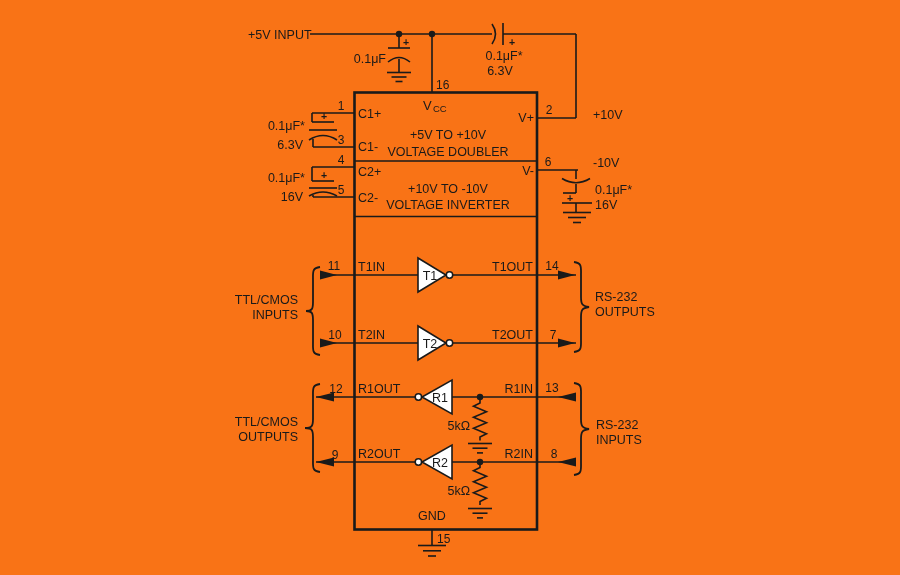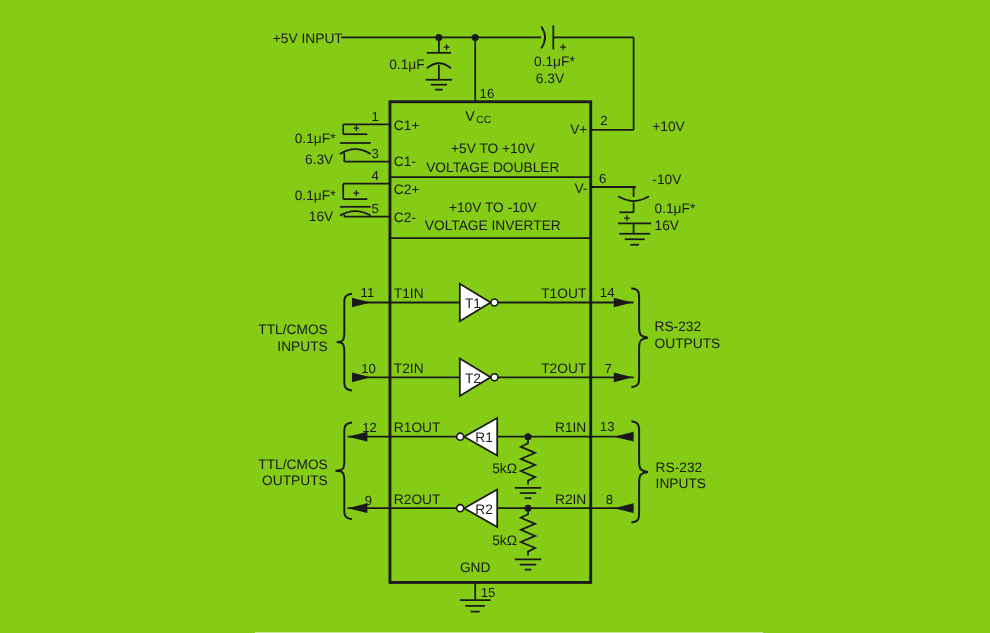--- a/index.html
+++ b/index.html
@@ -1,16 +1,16 @@
 <!DOCTYPE html>
 <html><head>
 <meta charset="utf-8">
 <style>
   html,body{margin:0;padding:0;background:#fff;}
-  .stage{position:relative;width:900px;height:575px;background:#84cc16;overflow:hidden;
+  .stage{position:relative;width:900px;height:575px;background:#f97316;overflow:hidden;
          font-family:"Liberation Sans", sans-serif;text-align:right;}
   svg{display:block;}
   text{font-family:"Liberation Sans", sans-serif;fill:#1a1a1a;}
   .lbl{font-size:12.5px;}
   .pin{font-size:12px;}
   .plus{font-size:10.5px;font-weight:bold;}
   .vcc{font-size:13px;}
   .sub{font-size:9.5px;}
   .wire{stroke:#1a1a1a;stroke-width:1.6;fill:none;}
   .thin{stroke:#1a1a1a;stroke-width:1.5;fill:none;}

